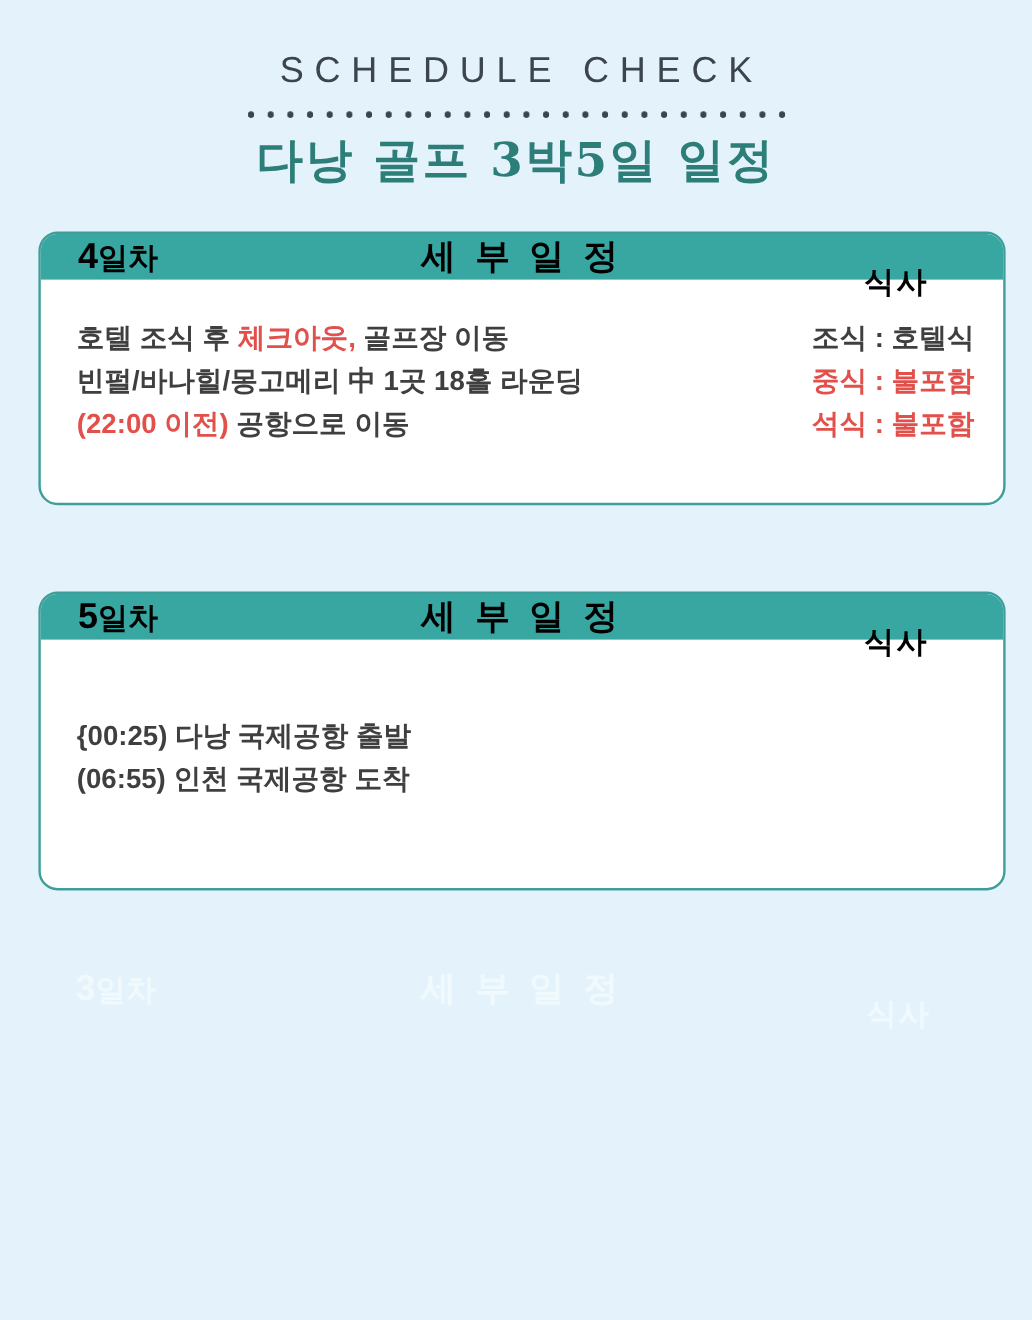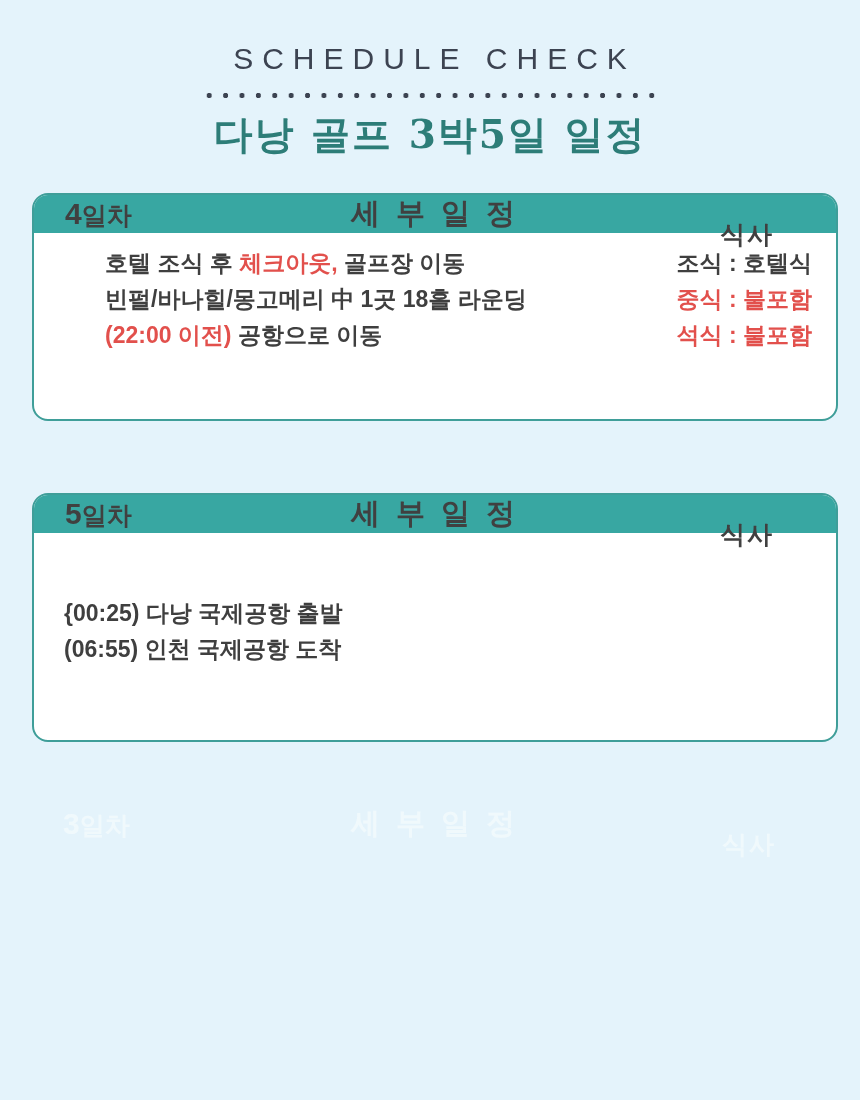--- a/index.html
+++ b/index.html
@@ -55,37 +55,37 @@
   .card1 { margin-top: 33px; }
   .card2 { margin-top: 72px; }
 
   .bar {
     height: 38px;
     background: var(--bar, #38a7a2);
     display: flex;
     align-items: center;
     position: relative;
     padding: 0 62px 0 31px;
-    color: #404040;
+    color: #000000;
     font-weight: 700;
   }
   .day { font-size: 25px; }
   .day .num { font-size: 30px; }
   .detail-label {
     position: absolute;
     left: 50%;
     transform: translateX(-50%);
     font-size: 29px;
     letter-spacing: 4px;
     white-space: nowrap;
   }
   .meal-label { margin-left: auto; font-size: 25px; letter-spacing: 2px; margin-top: 40px; }
 
   .card-body { box-sizing: border-box; padding: 0 24px 0 30px; }
-  .body1 { height: 186px; padding-top: 12px; margin-left: 41px; }
+  .body1 { height: 186px; padding-top: 30px; }
   .body2 { height: 207px; padding-top: 62px; text-align: center; }
 
   .row {
     display: flex;
     justify-content: space-between;
     font-size: 23px;
     line-height: 36px;
     font-weight: 700;
     color: var(--text, #3f3f3f);
     white-space: nowrap;

